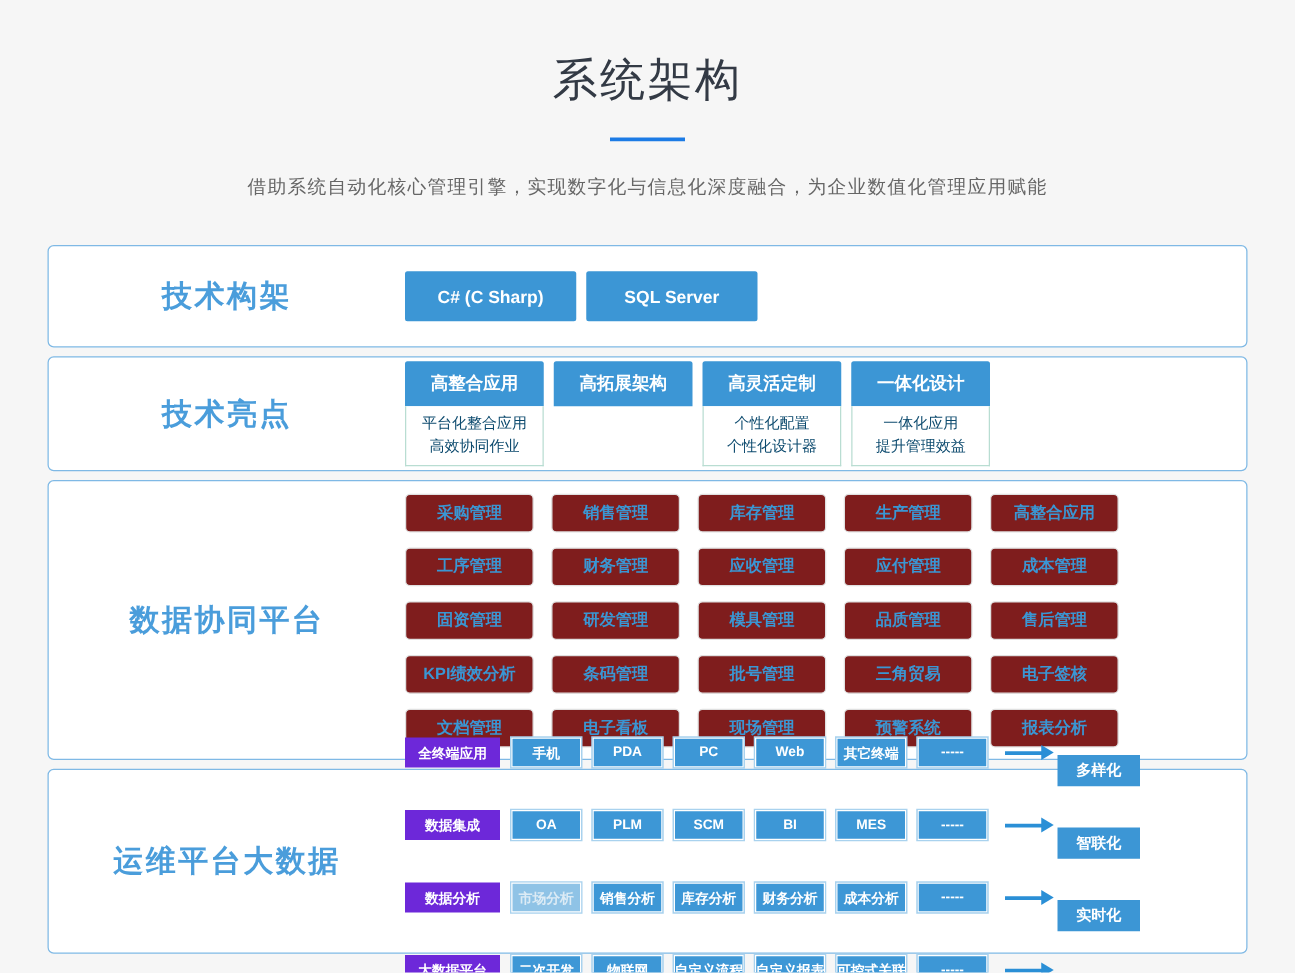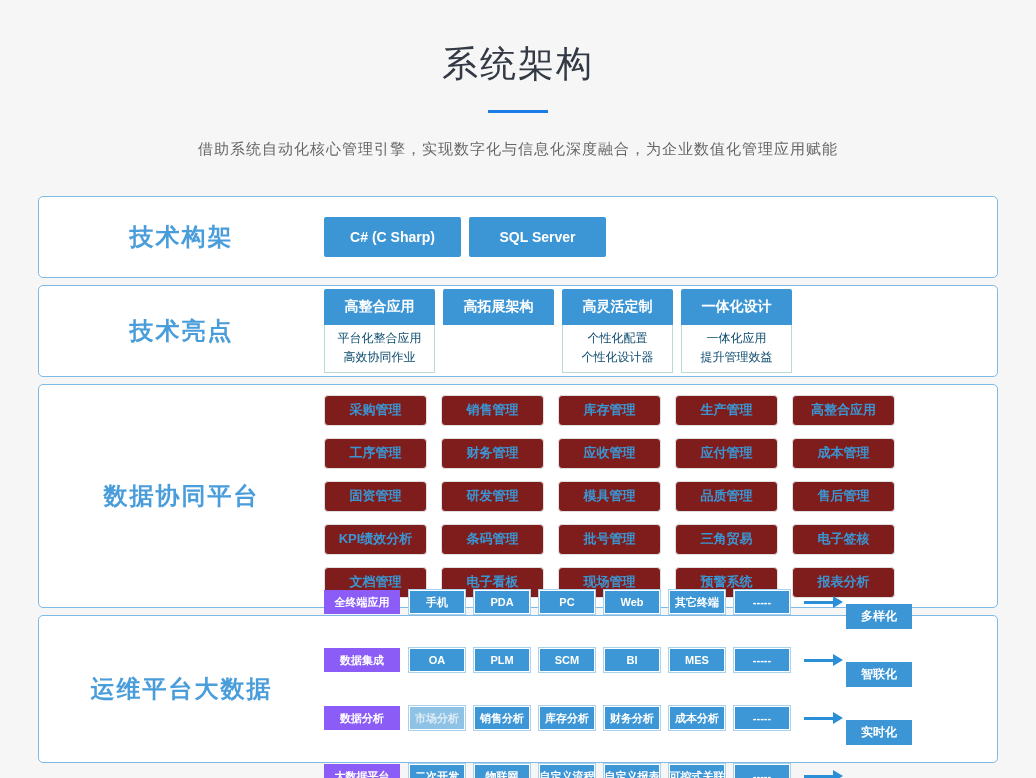--- a/index.html
+++ b/index.html
@@ -106,21 +106,21 @@
     display: flex; align-items: center; justify-content: center;
     white-space: nowrap;
   }
 
   
   .sec-bigdata { height: 148px; }
   .bd-rows { display: flex; flex-direction: column; gap: 5px; }
   .bd-row { display: flex; align-items: center; }
   .bd-cat {
     width: 76px; height: 24px;
-    background: #8b5cf6;
+    background: #6d28d9;
     color: #fff;
     font-size: 11px;
     font-weight: bold;
     display: flex; align-items: center; justify-content: center;
     margin-right: 4px;
   }
   .bd-cell {
     width: 56px; height: 24px;
     margin-left: 5px; margin-right: 4px;
     background: #3d97d6;

